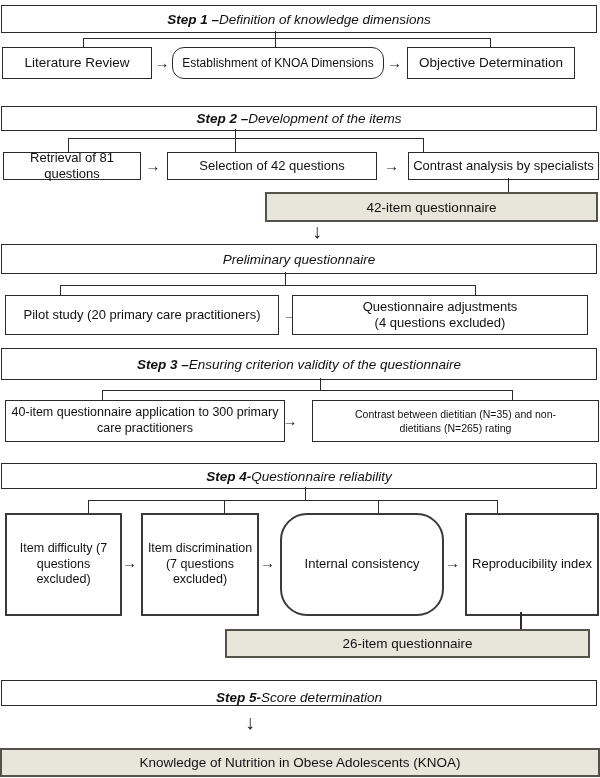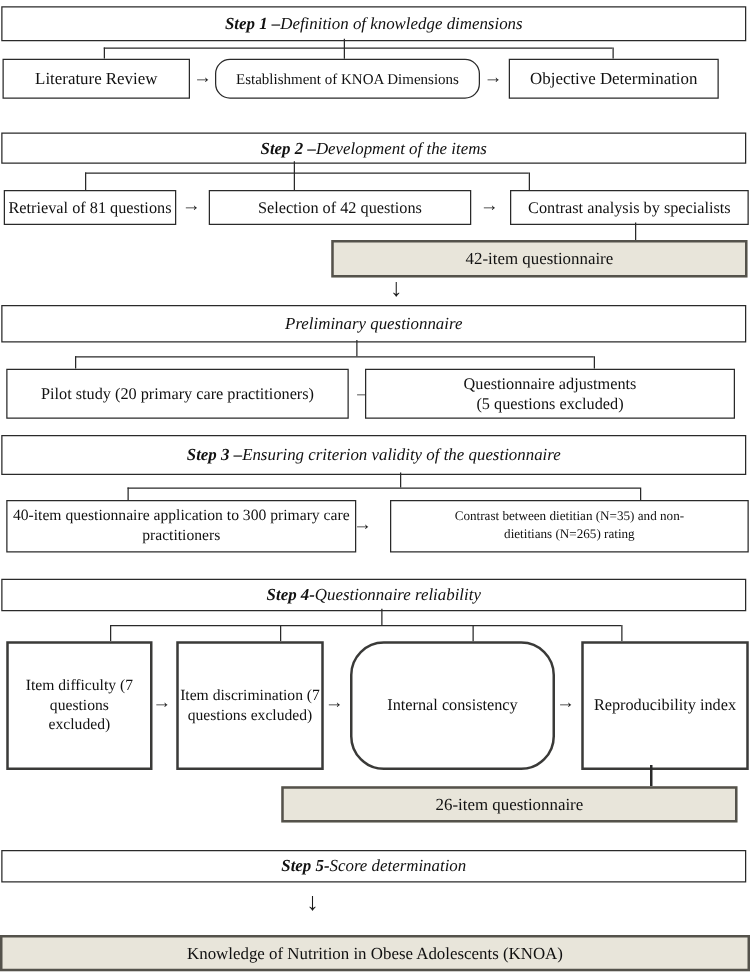--- a/index.html
+++ b/index.html
@@ -1,18 +1,18 @@
 <!DOCTYPE html>
 <html><head>
 <meta charset="utf-8">
 <style>
   html,body{margin:0;padding:0;background:#fff;}
   .canvas{
     position:relative;width:600px;height:778px;background:#ffffff;
-    font-family:Liberation Serif, serif;color:#111111;overflow:hidden;
+    font-family:Liberation Sans, sans-serif;color:#111111;overflow:hidden;
   }
   .hdr{
     position:absolute;left:1px;width:594px;border:1px solid #2a2a2a;background:#fff;
     display:flex;align-items:center;justify-content:center;
     font-style:italic;font-size:13.5px;text-align:center;
   }
   .hdr .bold{font-weight:bold;}
   .box{
     position:absolute;border:1px solid #2a2a2a;background:#fff;
     display:flex;align-items:center;justify-content:center;
@@ -87,21 +87,21 @@
   <div class="vline" style="left:285px;top:272px;height:13px;"></div>
   <div class="hline" style="top:285px;left:60px;width:415px;"></div>
   <div class="vline" style="left:60px;top:285px;height:10px;"></div>
   <div class="vline" style="left:475px;top:285px;height:10px;"></div>
 
   <div class="box" style="left:5px;top:295px;width:272px;height:38px;">Pilot study (20 primary care practitioners)</div>
   <div class="arrow-r" style="left:279px;top:295px;width:22px;height:38px;">→</div>
   <div class="box lines2" style="left:292px;top:295px;width:294px;height:38px;">
     <div>
       <span>Questionnaire adjustments</span>
-      <span>(5 questions excluded)</span>
+      <span>(4 questions excluded)</span>
     </div>
   </div>
 
   <div class="hdr" style="top:348px;height:30px;">
     <span class="bold">Step 3 –</span>
       <span> Ensuring criterion validity of the questionnaire</span>
   </div>
   <div class="vline" style="left:320px;top:378px;height:12px;"></div>
   <div class="hline" style="top:390px;left:102px;width:410px;"></div>
   <div class="vline" style="left:102px;top:390px;height:10px;"></div>
@@ -135,21 +135,21 @@
     <span class="inner-mid">Item discrimination (7 questions excluded)</span>
   </div>
   <div class="arrow-r" style="left:257px;top:513px;width:21px;height:99px;">→</div>
   <div class="box thick" style="left:280px;top:513px;width:160px;height:99px;border-radius:27px;">Internal consistency</div>
   <div class="arrow-r" style="left:442px;top:513px;width:21px;height:99px;">→</div>
   <div class="box thick" style="left:465px;top:513px;width:130px;height:99px;">Reproducibility index</div>
 
   <div class="vline w2" style="left:520px;top:612px;height:17px;"></div>
   <div class="shaded" style="left:225px;top:629px;width:361px;height:25px;text-align:right;">26-item questionnaire</div>
 
-  <div class="hdr" style="top:680px;height:24px;">
+  <div class="hdr" style="top:680px;height:24px;align-items:flex-end;">
     <span class="bold">Step 5-</span>
       <span> Score determination</span>
   </div>
   <div class="arrow-d" style="left:232px;top:712px;width:36px;">↓</div>
 
   <div class="shaded" style="left:0px;top:748px;width:596px;height:25px;">Knowledge of Nutrition in Obese Adolescents (KNOA)</div>
 
 </div>
 
 </body></html>

